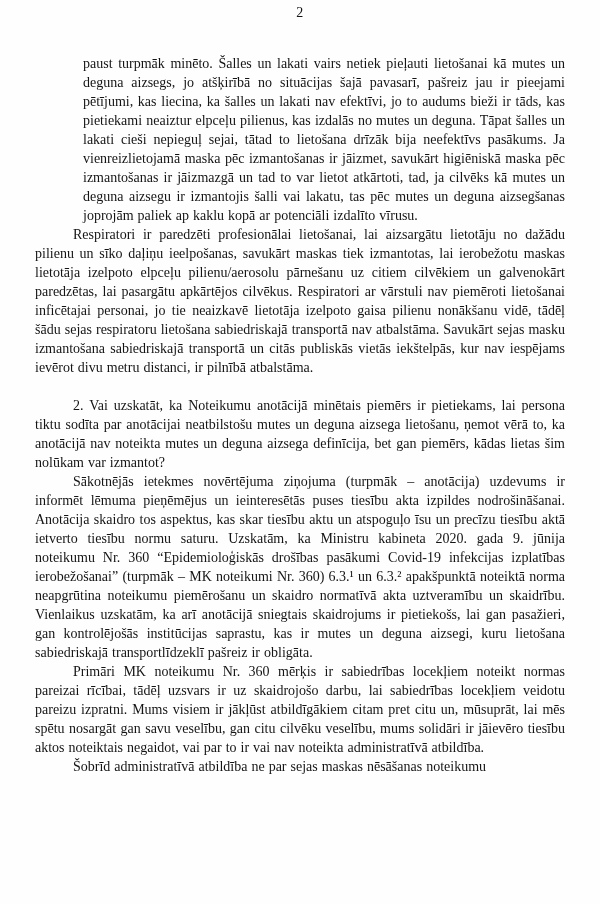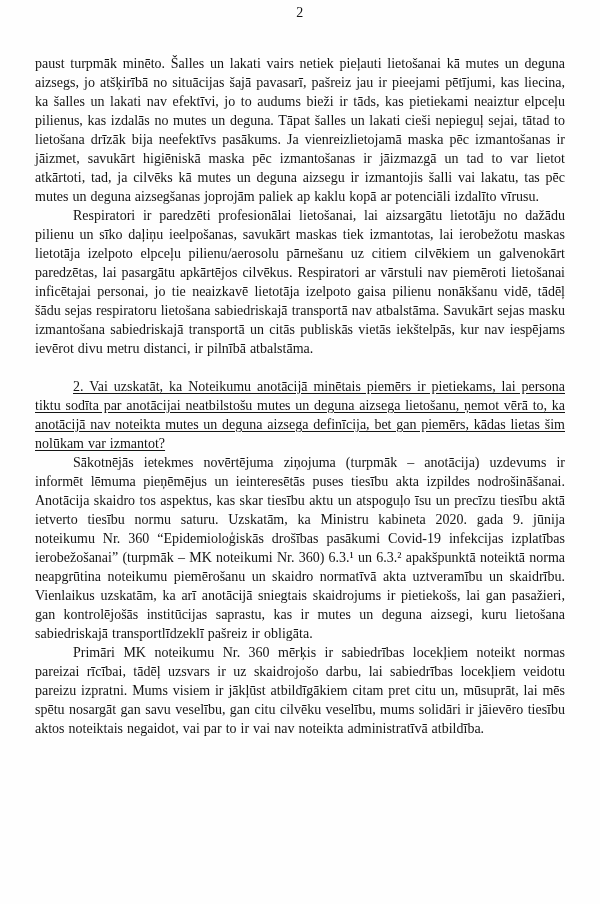--- a/index.html
+++ b/index.html
@@ -30,24 +30,24 @@
     text-align: justify;
   }
   .body-text p {
     margin: 0;
     padding: 0;
     text-indent: 38px;
     word-spacing: 0.5px;
   }
   .body-text p.no-indent {
     text-indent: 0;
+    margin-left: 48px;
   }
   .body-text p.question {
     margin-top: 19px;
-    text-decoration: underline;
     text-underline-offset: 2px;
   }
 </style>
 </head>
 <body>
 
 <div class="page">
   <div class="page-number">2</div>
 
   <div class="body-text">
@@ -55,14 +55,15 @@
 
     <p>Respiratori ir paredzēti profesionālai lietošanai, lai aizsargātu lietotāju no dažādu pilienu un sīko daļiņu ieelpošanas, savukārt maskas tiek izmantotas, lai ierobežotu maskas lietotāja izelpoto elpceļu pilienu/aerosolu pārnešanu uz citiem cilvēkiem un galvenokārt paredzētas, lai pasargātu apkārtējos cilvēkus. Respiratori ar vārstuli nav piemēroti lietošanai inficētajai personai, jo tie neaizkavē lietotāja izelpoto gaisa pilienu nonākšanu vidē, tādēļ šādu sejas respiratoru lietošana sabiedriskajā transportā nav atbalstāma. Savukārt sejas masku izmantošana sabiedriskajā transportā un citās publiskās vietās iekštelpās, kur nav iespējams ievērot divu metru distanci, ir pilnībā atbalstāma.</p>
 
 
     <p class="question">2. Vai uzskatāt, ka Noteikumu anotācijā minētais piemērs ir pietiekams, lai persona tiktu sodīta par anotācijai neatbilstošu mutes un deguna aizsega lietošanu, ņemot vērā to, ka anotācijā nav noteikta mutes un deguna aizsega definīcija, bet gan piemērs, kādas lietas šim nolūkam var izmantot?</p>
 
     <p>Sākotnējās ietekmes novērtējuma ziņojuma (turpmāk – anotācija) uzdevums ir informēt lēmuma pieņēmējus un ieinteresētās puses tiesību akta izpildes nodrošināšanai. Anotācija skaidro tos aspektus, kas skar tiesību aktu un atspoguļo īsu un precīzu tiesību aktā ietverto tiesību normu saturu. Uzskatām, ka Ministru kabineta 2020. gada 9. jūnija noteikumu Nr. 360 “Epidemioloģiskās drošības pasākumi Covid-19 infekcijas izplatības ierobežošanai” (turpmāk – MK noteikumi Nr. 360) 6.3.¹ un 6.3.² apakšpunktā noteiktā norma neapgrūtina noteikumu piemērošanu un skaidro normatīvā akta uztveramību un skaidrību. Vienlaikus uzskatām, ka arī anotācijā sniegtais skaidrojums ir pietiekošs, lai gan pasažieri, gan kontrolējošās institūcijas saprastu, kas ir mutes un deguna aizsegi, kuru lietošana sabiedriskajā transportlīdzeklī pašreiz ir obligāta.</p>
 
     <p>Primāri MK noteikumu Nr. 360 mērķis ir sabiedrības locekļiem noteikt normas pareizai rīcībai, tādēļ uzsvars ir uz skaidrojošo darbu, lai sabiedrības locekļiem veidotu pareizu izpratni. Mums visiem ir jākļūst atbildīgākiem citam pret citu un, mūsuprāt, lai mēs spētu nosargāt gan savu veselību, gan citu cilvēku veselību, mums solidāri ir jāievēro tiesību aktos noteiktais negaidot, vai par to ir vai nav noteikta administratīvā atbildība.</p>
 
+    <p>Šobrīd administratīvā atbildība ne par sejas maskas nēsāšanas noteikumu</p>
   </div>
 </div>
 
 </body></html>

